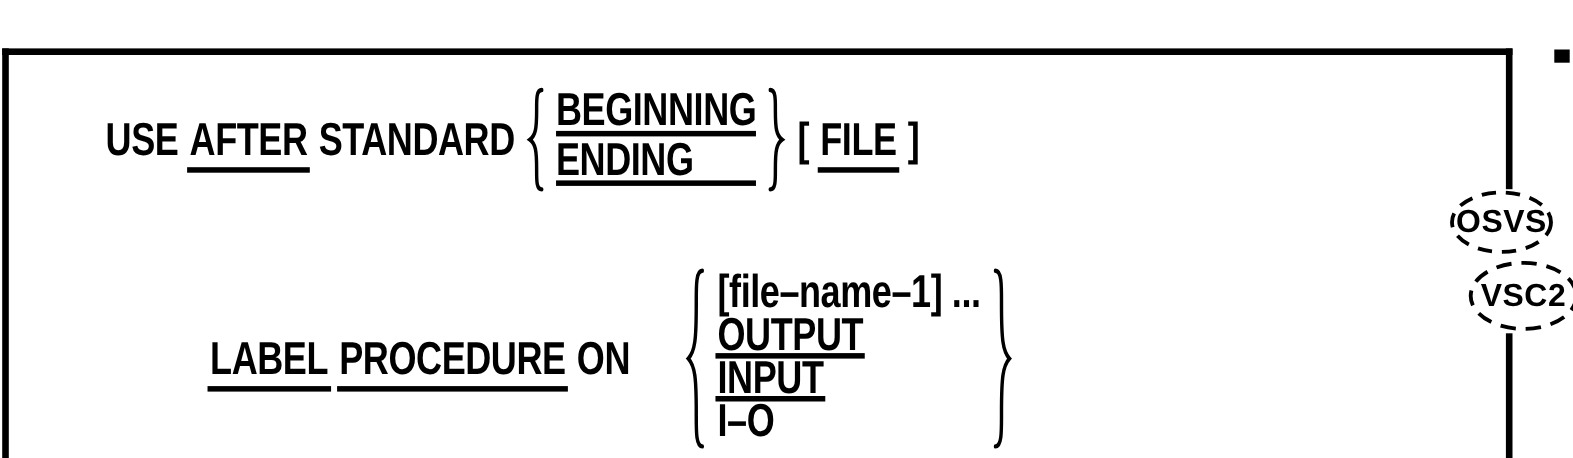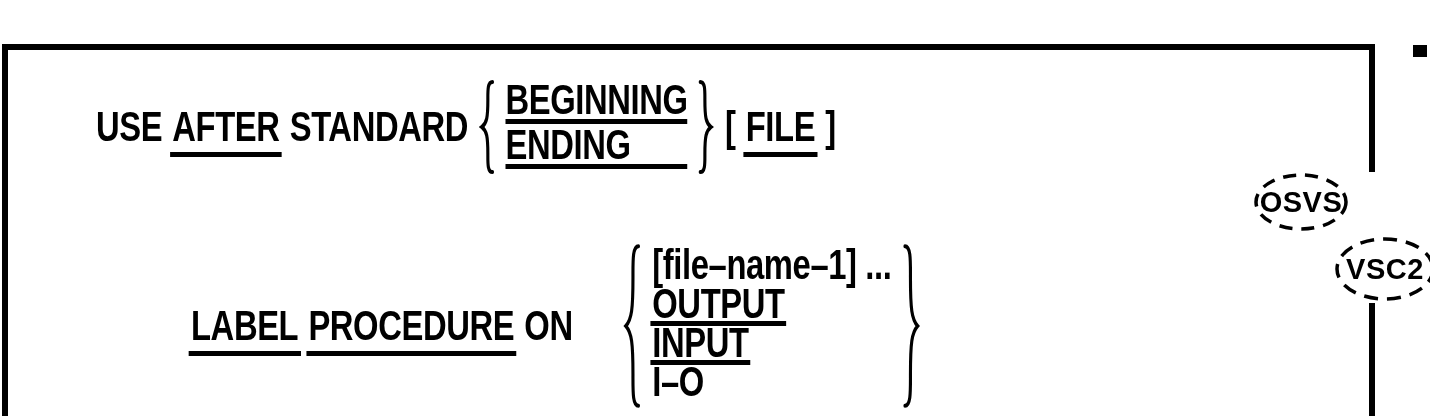--- a/index.html
+++ b/index.html
@@ -60,21 +60,21 @@
   .big-gap{ margin-left:50px; }
 
   
   .badge{ position:absolute; }
   .badge svg{ position:absolute; inset:0; }
   .badge .badge-text{
     position:relative; width:100%; height:100%;
     display:flex; align-items:center; justify-content:center;
     font-weight:700; font-size:29px; letter-spacing:0.5px;
   }
-  .badge-osvs{ left:1252px; top:130px; width:98px;  height:62px; }
+  .badge-osvs{ left:1316px; top:130px; width:98px;  height:62px; }
   .badge-vsc2{ left:1333px; top:194px; width:104px; height:68px; }
 </style>
 </head>
 <body>
 
 <div class="stage">
 
   <div class="frame"></div>
   <div class="rseg upper"></div>
   <div class="rseg lower"></div>

